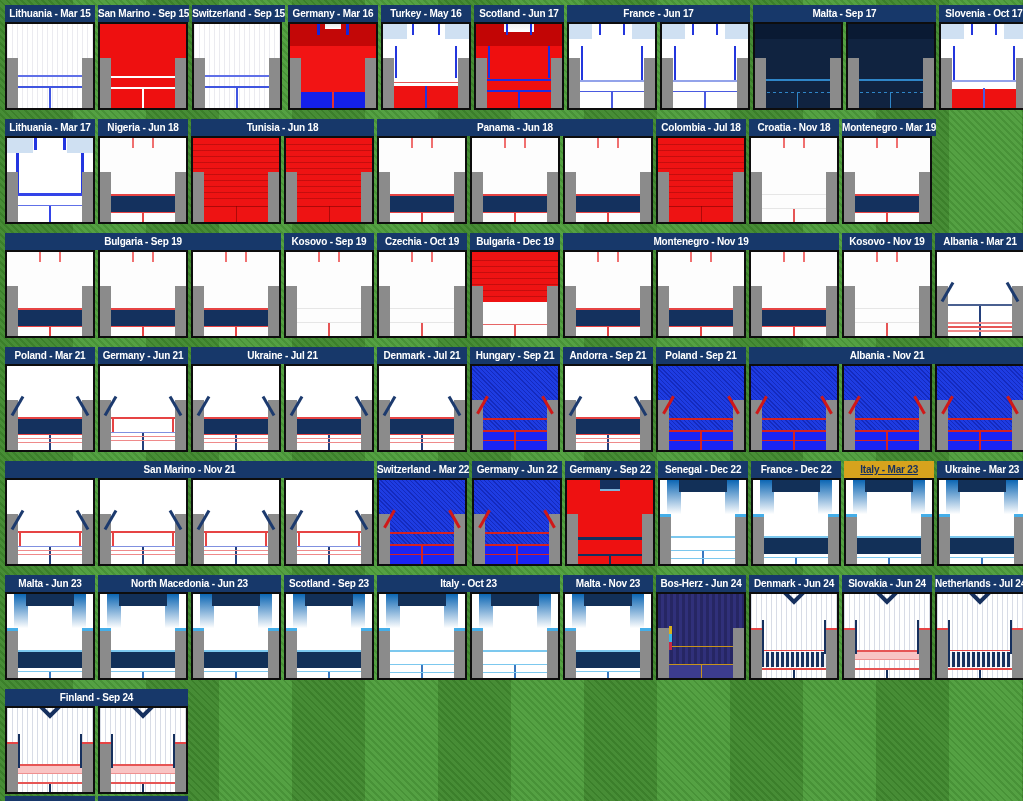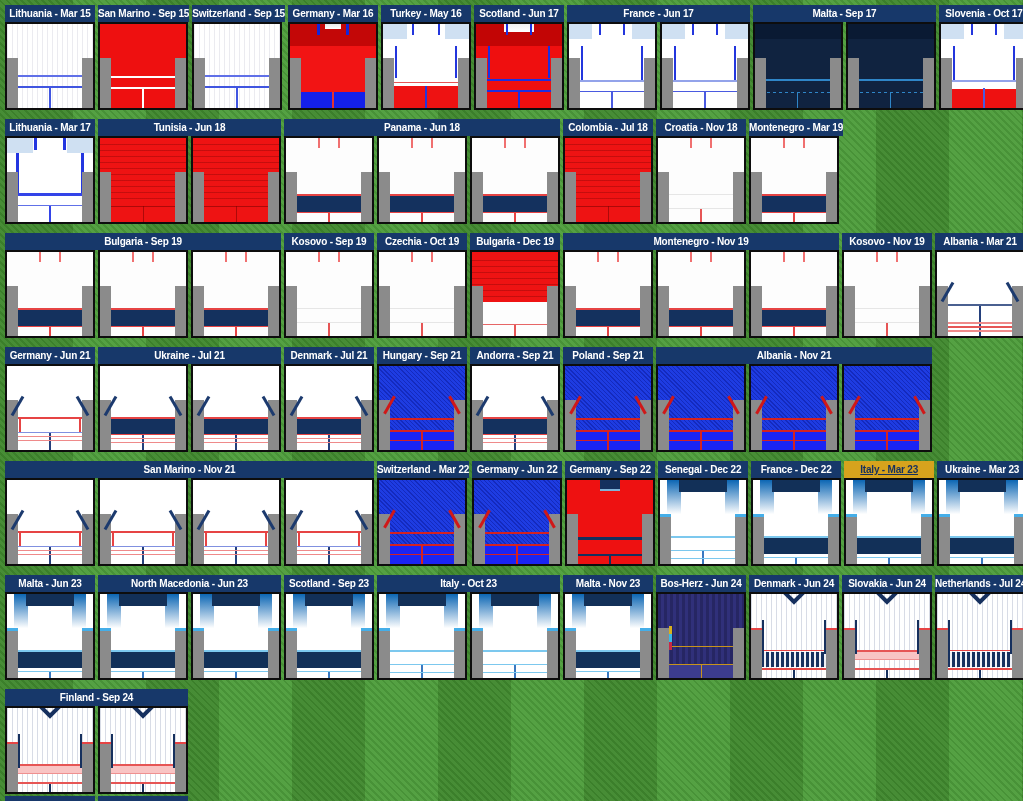--- a/index.html
+++ b/index.html
@@ -329,20 +329,29 @@
       <div class="cell">
         <div class="hdr">Lithuania - Mar 17</div>
         <div class="jerseys">
           <div class="j kit-lithuania17">
             <i class="sl"></i>
             <i class="sr"></i>
           </div>
         </div>
       </div>
       <div class="cell">
+        <div class="hdr">Nigeria - Jun 18</div>
+        <div class="jerseys">
+          <div class="j kit-navyband18">
+            <i class="sl"></i>
+            <i class="sr"></i>
+          </div>
+        </div>
+      </div>
+      <div class="cell">
         <div class="hdr">Tunisia - Jun 18</div>
         <div class="jerseys">
           <div class="j kit-redtex18">
             <i class="sl"></i>
             <i class="sr"></i>
           </div>
           <div class="j kit-redtex18">
             <i class="sl"></i>
             <i class="sr"></i>
           </div>
@@ -470,20 +479,31 @@
           <div class="j kit-albania21">
             <i class="sl"></i>
             <i class="sr"></i>
             <b class="dl"></b>
             <b class="dr"></b>
           </div>
         </div>
       </div>
     </div>
     <div class="row">
+      <div class="cell">
+        <div class="hdr">Poland - Mar 21</div>
+        <div class="jerseys">
+          <div class="j kit-diagband21">
+            <i class="sl"></i>
+            <i class="sr"></i>
+            <b class="dl"></b>
+            <b class="dr"></b>
+          </div>
+        </div>
+      </div>
       <div class="cell">
         <div class="hdr">Germany - Jun 21</div>
         <div class="jerseys">
           <div class="j kit-diagwhite21">
             <i class="sl"></i>
             <i class="sr"></i>
             <b class="dl"></b>
             <b class="dr"></b>
           </div>
         </div>

